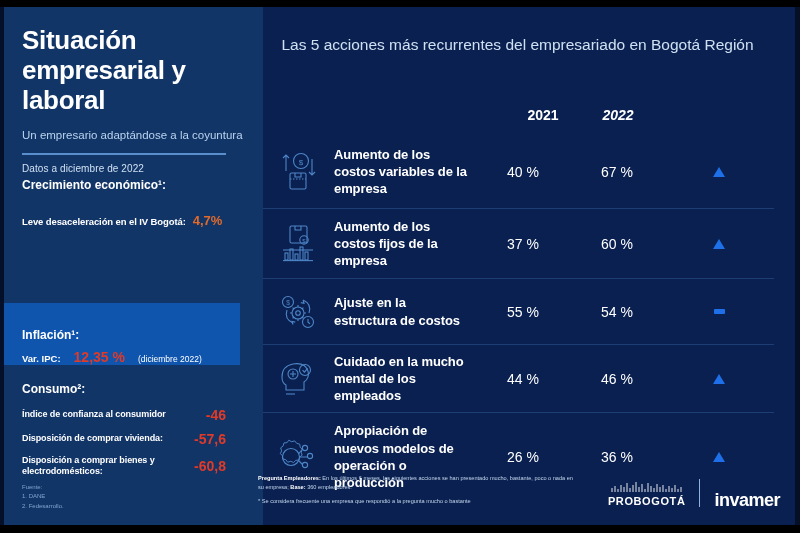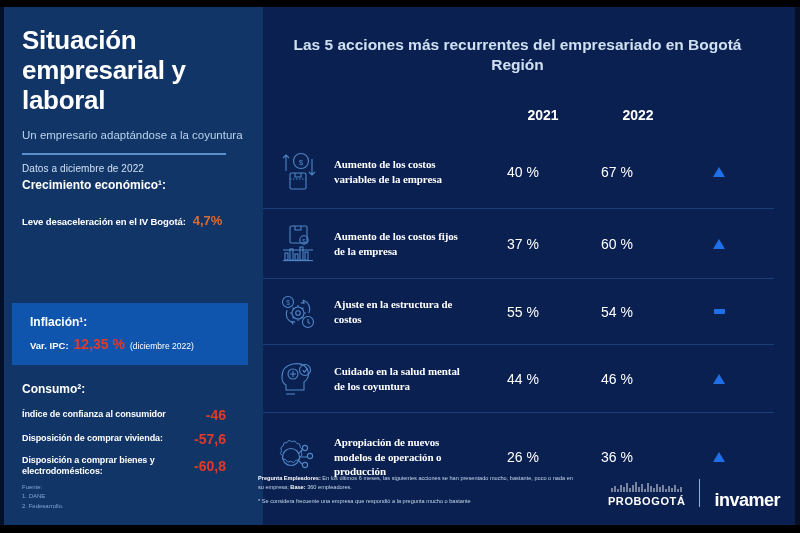--- a/index.html
+++ b/index.html
@@ -95,27 +95,27 @@
     font-weight: bold;
     letter-spacing: -0.1px;
   }
   .stat-value { font-size: 13px; font-weight: bold; }
   .val-green { color: #2fc46b; }
   .val-orange { color: #e06a2b; margin-top: 12px; }
 
   
   #inflation-band {
     position: absolute;
-    left: 8px; top: 296px;
+    left: 0; top: 296px;
     width: 236px; height: 62px;
     background: #0f55ad;
-    padding: 12px 18px 0 18px;
+    padding: 25px 18px 0 18px;
   }
   #inflation-band .section-head { margin-bottom: 7px; }
-  .ipc-row { display: flex; align-items: baseline; gap: 5px; }
+  .ipc-row { display: flex; align-items: baseline; gap: 13px; }
   .ipc-label { color: #fff; font-size: 9.5px; font-weight: bold; }
   .ipc-value { color: #e03a28; font-size: 14px; font-weight: bold; text-align: center; }
   .ipc-note { color: #ffffff; font-size: 8.5px; }
 
   #consumo-block {
     position: absolute;
     left: 0; top: 375px;
     width: 236px;
     padding: 0 14px 0 18px;
   }
@@ -156,39 +156,39 @@
     background: #0a2050;
     z-index: 4;
   }
 
   #chart-title {
     color: #cfe0f2;
     font-size: 15.5px;
     text-align: center;
     line-height: 1.32;
     padding: 28px 40px 0 40px;
-    font-weight: bold;
+    font-weight: normal;
   }
 
   #col-header {
     position: absolute;
     left: 0; top: 100px;
     width: 555px;
     height: 24px;
   }
   .col-head-year {
     position: absolute;
     color: #ffffff;
     font-size: 14px;
     font-weight: bold;
     text-align: center;
     width: 60px;
   }
   .col-head-year.y1 { left: 273px; }
-  .col-head-year.y2 { left: 368px; }
+  .col-head-year.y2 { left: 348px; font-style: italic; }
 
   #rows {
     position: absolute;
     left: 22px; top: 128px;
     width: 512px;
   }
   .trow {
     position: relative;
     display: flex;
     align-items: center;
@@ -201,25 +201,24 @@
     flex: 0 0 72px;
     display: flex;
     align-items: center;
     justify-content: center;
   }
   .cell-icon svg { display: block; }
 
   .cell-label {
     flex: 0 0 136px;
     color: #ffffff;
-    font-size: 11px;
+    font-size: 13px;
     font-weight: bold;
     line-height: 1.33;
     letter-spacing: -0.1px;
-    font-family: Liberation Serif, serif;
   }
   .cell-v1, .cell-v2 {
     flex: 0 0 94px;
     color: #ffffff;
     font-size: 14px;
     text-align: center;
     font-weight: normal;
   }
   .cell-v1 { margin-left: 6px; }
   .cell-trend {
@@ -434,21 +433,21 @@
         <div class="cell-icon">
           <svg width="42" height="42" viewBox="0 0 42 42" fill="none" stroke="#4e86c8" stroke-width="1.1">
             <path d="M9 32 v-5 q-4-2 -4-8 q0-11 11-13 q12-2 15 7 q2 7 -4 11 v8 z"></path>
             <circle cx="16" cy="16" r="5"></circle>
             <path d="M16 13 v6 M13 16 h6"></path>
             <circle cx="28" cy="12" r="5.5"></circle>
             <path d="M25.6 12.2 l1.8 1.9 l3.2-3.8"></path>
             <path d="M9 36 h9"></path>
           </svg>
         </div>
-        <div class="cell-label">Cuidado en la salud mental de los coyuntura</div>
+        <div class="cell-label">Cuidado en la mucho mental de los empleados</div>
         <div class="cell-v1">44 %</div>
         <div class="cell-v2">46 %</div>
         <div class="cell-trend">
           <div class="tri-up"></div>
         </div>
       </div>
 
       <div class="trow" style="height:88px;">
         <div class="cell-icon">
           <svg width="44" height="44" viewBox="0 0 44 44" fill="none" stroke="#4e86c8" stroke-width="1.1">

